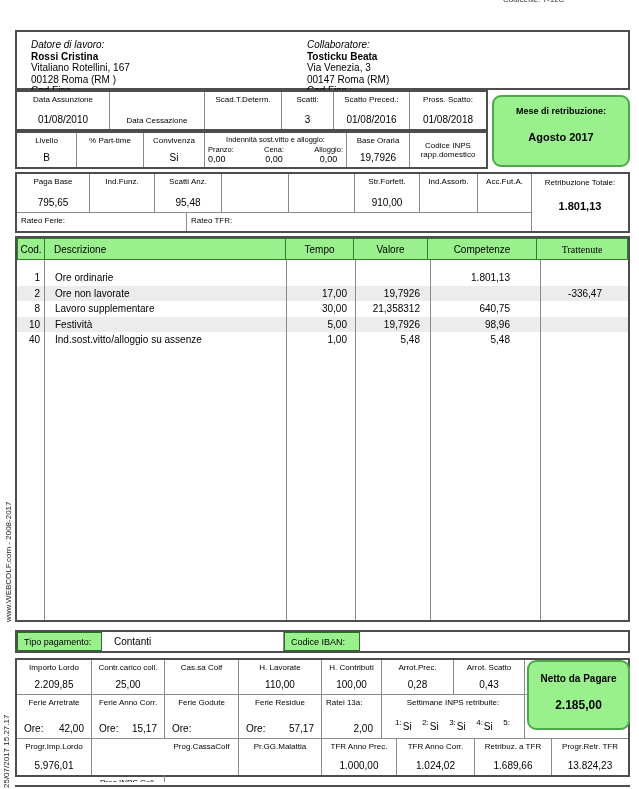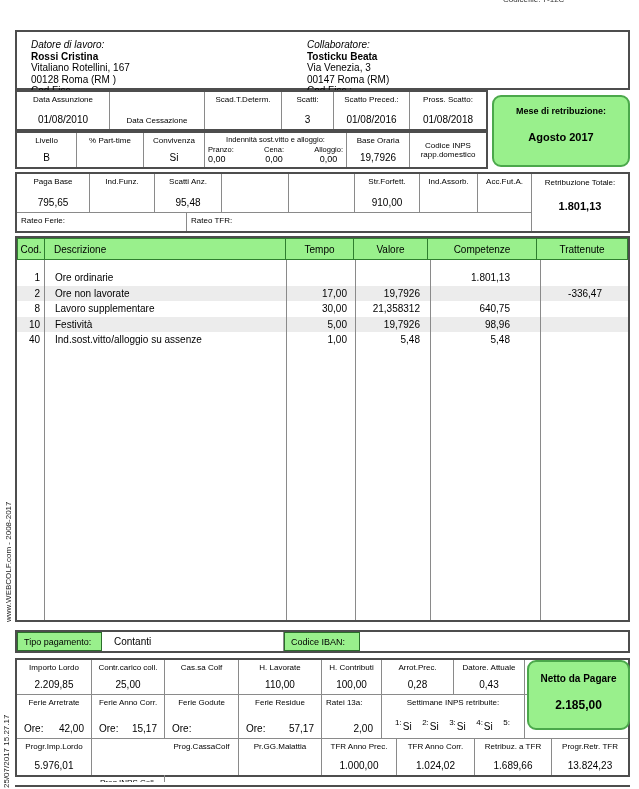--- a/index.html
+++ b/index.html
@@ -205,21 +205,21 @@
     </div>
   </div>
 
   <div class="box" style="left:15px; top:236px; width:615px; height:386px;">
     <div class="thead">
       <div class="th" style="width:28px;">Cod.</div>
       <div class="th left" style="width:242px;">Descrizione</div>
       <div class="th" style="width:69px;">Tempo</div>
       <div class="th" style="width:75px;">Valore</div>
       <div class="th" style="width:110px;">Competenze</div>
-      <div class="th" style="flex:1;">Trattenute</div>
+      <div class="th" style="flex:1;font-family:Liberation Serif, serif;">Trattenute</div>
     </div>
     <div class="tbody">
       <div class="tr sp">
         <div class="td" style="width:28px;"></div>
           <div class="td" style="width:242px;"></div>
           <div class="td" style="width:69px;"></div>
           <div class="td" style="width:75px;"></div>
           <div class="td" style="width:110px;"></div>
           <div class="td" style="flex:1;"></div>
       </div>
@@ -303,21 +303,21 @@
         </div>
       <div class="c" style="width:60px;">
           <span class="lbl">H. Contributi</span>
           <span class="val">100,00</span>
         </div>
       <div class="c" style="width:72px;">
           <span class="lbl">Arrot.Prec.</span>
           <span class="val">0,28</span>
         </div>
       <div class="c" style="width:71px;">
-          <span class="lbl">Datore. Attuale</span>
+          <span class="lbl">Arrot. Scatto</span>
           <span class="val">0,43</span>
         </div>
       <div style="flex:1;"></div>
     </div>
     <div class="row" style="height:44px; border-top:1px solid #8a8a8a;">
       <div class="c" style="width:75px;align-items:center;">
           <span class="lbl">Ferie Arretrate</span>
           <span class="oreline">
             <span>Ore:</span>
             <span>42,00</span>

